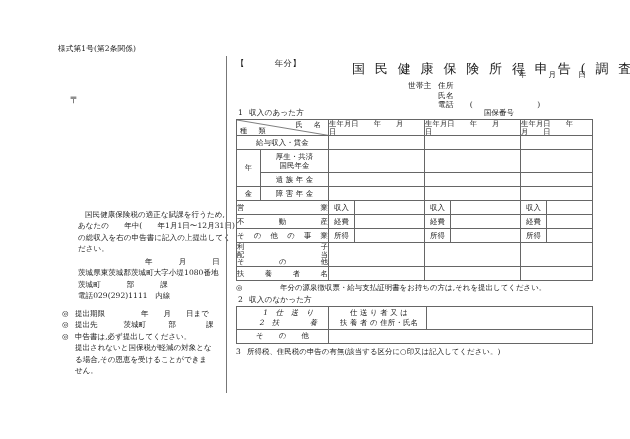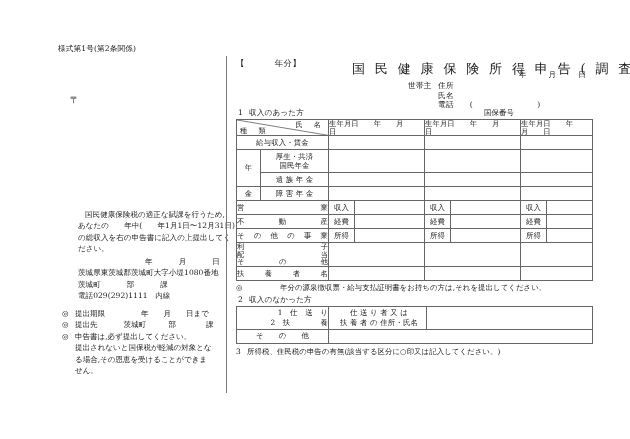--- a/index.html
+++ b/index.html
@@ -517,21 +517,21 @@
     </div>
 
     <table class="grid">
       <colgroup>
           <col style="width:92px">
           <col style="width:98px">
           <col style="width:166px">
         </colgroup>
       <tbody>
         <tr>
-          <td class="lbl" style="height:22px; line-height:9.8px; text-align:right; padding-left:12px;">
+          <td class="lbl" style="height:22px; line-height:9.8px; text-align:center; padding-left:12px;font-style:italic;">
             <span>1　仕　送　り</span><br>
             <span>2　扶　　　　養</span>
           </td>
           <td class="lbl" style="text-align:center; padding-left:3px; line-height:9.8px;">
             <span>仕 送 り 者 又 は</span><br>
             <span>扶 養 者 の 住所・氏名</span>
           </td>
           <td class="blank"></td>
         </tr>
         <tr>

